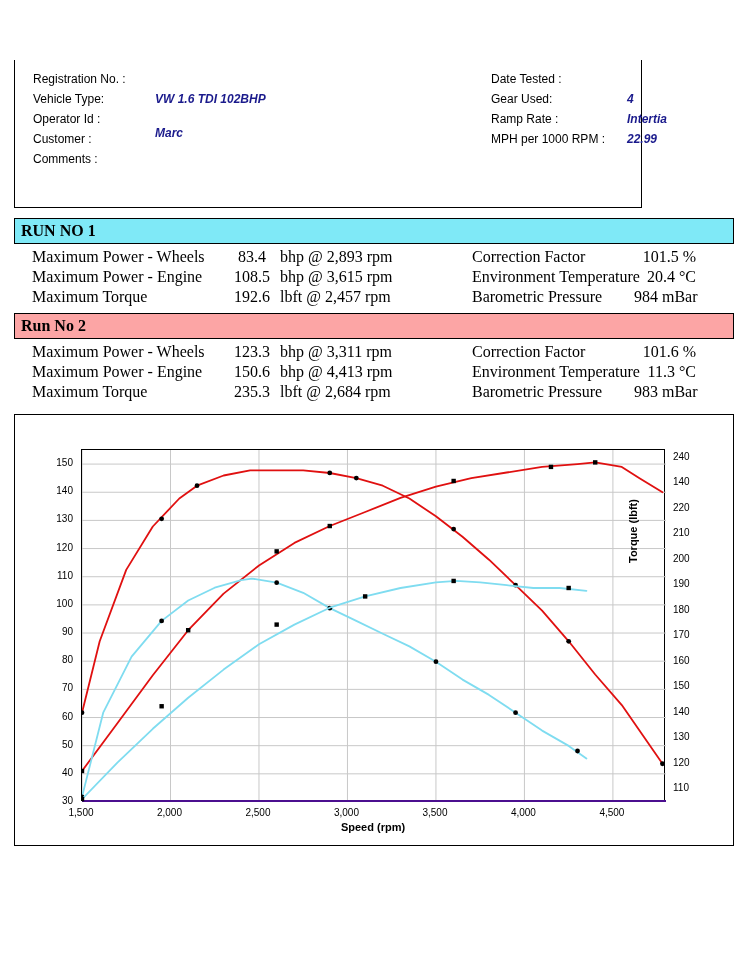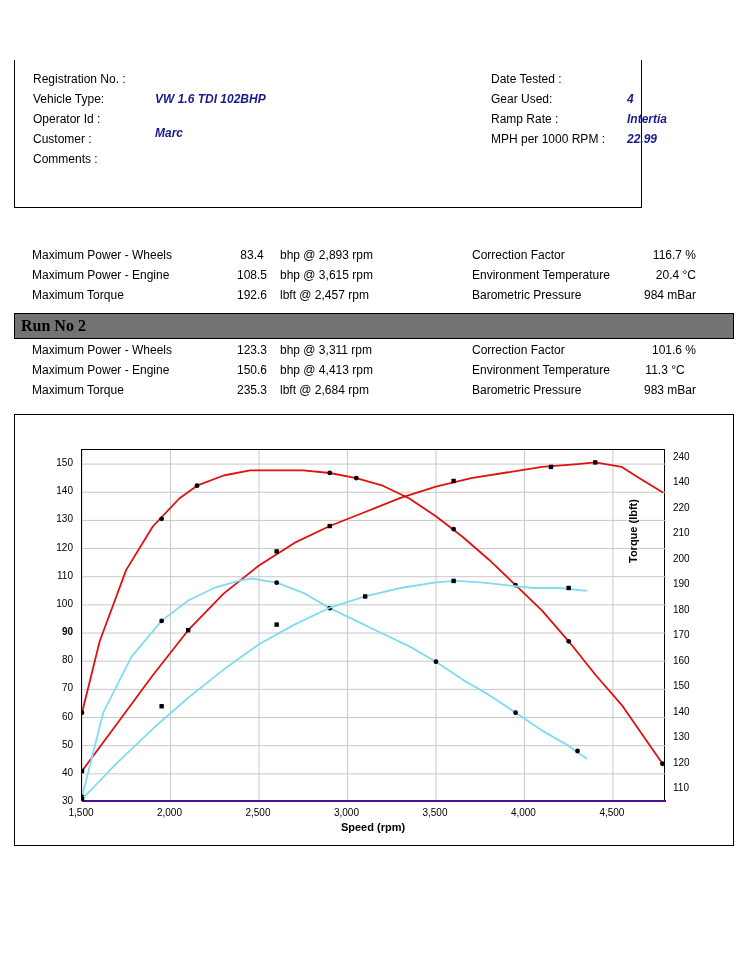--- a/index.html
+++ b/index.html
@@ -110,31 +110,31 @@
     border: 1px solid #000;
   }
   .run-bar .run-title {
     position: absolute;
     left: 6px; top: 3px;
     font-size: 16px;
     font-weight: bold;
     font-family: "Liberation Serif", serif;
   }
   .run1 { top: 218px; background: #7fe9f7; }
-  .run2 { top: 313px; background: #737373; }
+  .run2 { top: 313px; background: #fca5a5; }
 
   .run-data {
     position: absolute;
     left: 14px;
     width: 720px;
     height: 68px;
   }
   .run1-data { top: 246px; }
   .run2-data { top: 341px; }
-  .rd-line { position: absolute; font-size: 12px; white-space: nowrap; }
+  .rd-line { position: absolute; font-size: 16px; white-space: nowrap; font-family: Liberation Serif, serif; }
   .rd-lbl-l { left: 18px; }
   .rd-val1 { left: 216px; text-align: center; width: 44px; }
   .rd-unit { left: 266px; }
   .rd-lbl-r { left: 458px; }
   .rd-val-r { left: 620px; text-align: right; width: 62px; }
 
   
   .chart-box {
     position: absolute;
     left: 14px; top: 414px;
@@ -220,33 +220,36 @@
     <div class="det-label" style="left:476px; top:32px;">Gear Used:</div>
     <div class="det-value" style="left:612px; top:32px;">4</div>
 
     <div class="det-label" style="left:476px; top:52px;">Ramp Rate :</div>
     <div class="det-value" style="left:612px; top:52px;">Intertia</div>
 
     <div class="det-label" style="left:476px; top:72px;">MPH per 1000 RPM :</div>
     <div class="det-value" style="left:612px; top:72px;">22.99</div>
   </div>
 
+  <div class="run-bar run1">
+    <div class="run-title">RUN NO 1</div>
+  </div>
   <div class="run-data run1-data">
     <div class="rd-line rd-lbl-l" style="top:2px;">Maximum Power - Wheels</div>
     <div class="rd-line rd-val1" style="top:2px;">83.4</div>
     <div class="rd-line rd-unit" style="top:2px;">bhp @ 2,893 rpm</div>
     <div class="rd-line rd-lbl-l" style="top:22px;">Maximum Power - Engine</div>
     <div class="rd-line rd-val1" style="top:22px;">108.5</div>
     <div class="rd-line rd-unit" style="top:22px;">bhp @ 3,615 rpm</div>
     <div class="rd-line rd-lbl-l" style="top:42px;">Maximum Torque</div>
     <div class="rd-line rd-val1" style="top:42px;">192.6</div>
     <div class="rd-line rd-unit" style="top:42px;">lbft @ 2,457 rpm</div>
 
     <div class="rd-line rd-lbl-r" style="top:2px;">Correction Factor</div>
-    <div class="rd-line rd-val-r" style="top:2px;">116.7 %</div>
+    <div class="rd-line rd-val-r" style="top:2px;">101.5 %</div>
     <div class="rd-line rd-lbl-r" style="top:22px;">Environment Temperature</div>
     <div class="rd-line rd-val-r" style="top:22px;">20.4 °C</div>
     <div class="rd-line rd-lbl-r" style="top:42px;">Barometric Pressure</div>
     <div class="rd-line rd-val-r" style="top:42px;">984 mBar</div>
   </div>
 
   <div class="run-bar run2">
     <div class="run-title">Run No 2</div>
   </div>
   <div class="run-data run2-data">
@@ -256,21 +259,21 @@
     <div class="rd-line rd-lbl-l" style="top:22px;">Maximum Power - Engine</div>
     <div class="rd-line rd-val1" style="top:22px;">150.6</div>
     <div class="rd-line rd-unit" style="top:22px;">bhp @ 4,413 rpm</div>
     <div class="rd-line rd-lbl-l" style="top:42px;">Maximum Torque</div>
     <div class="rd-line rd-val1" style="top:42px;">235.3</div>
     <div class="rd-line rd-unit" style="top:42px;">lbft @ 2,684 rpm</div>
 
     <div class="rd-line rd-lbl-r" style="top:2px;">Correction Factor</div>
     <div class="rd-line rd-val-r" style="top:2px;">101.6 %</div>
     <div class="rd-line rd-lbl-r" style="top:22px;">Environment Temperature</div>
-    <div class="rd-line rd-val-r" style="top:22px;text-align:center;">11.3 °C</div>
+    <div class="rd-line rd-val-r" style="top:22px;">11.3 °C</div>
     <div class="rd-line rd-lbl-r" style="top:42px;">Barometric Pressure</div>
     <div class="rd-line rd-val-r" style="top:42px;">983 mBar</div>
   </div>
 
   <div class="chart-box">
     <div class="plot" id="plot">
       <svg id="chart-svg" width="584" height="352" viewBox="0 0 584 352" style="position:absolute;left:0;top:0;">
           <line x1="0" y1="0" x2="0" y2="352" stroke="#c8c8c8" stroke-width="1"></line>
           <line x1="88.48484848484848" y1="0" x2="88.48484848484848" y2="352" stroke="#c8c8c8" stroke-width="1"></line>
           <line x1="176.96969696969697" y1="0" x2="176.96969696969697" y2="352" stroke="#c8c8c8" stroke-width="1"></line>
@@ -330,21 +333,21 @@
 
     <div class="axis-title-right">Torque (lbft)</div>
     <div class="axis-title-bottom" style="left:66px; top:406px; width:584px;">Speed (rpm)</div>
     <div id="tick-layer">
         <div class="tick-l" style="left: 24px; top: 380px;">30</div>
         <div class="tick-l" style="left: 24px; top: 351.84px;">40</div>
         <div class="tick-l" style="left: 24px; top: 323.68px;">50</div>
         <div class="tick-l" style="left: 24px; top: 295.52px;">60</div>
         <div class="tick-l" style="left: 24px; top: 267.36px;">70</div>
         <div class="tick-l" style="left: 24px; top: 239.2px;">80</div>
-        <div class="tick-l" style="left: 24px; top: 211.04px; font-weight: bold;">90</div>
+        <div class="tick-l" style="left: 24px; top: 211.04px;">90</div>
         <div class="tick-l" style="left: 24px; top: 182.88px;">100</div>
         <div class="tick-l" style="left: 24px; top: 154.72px;">110</div>
         <div class="tick-l" style="left: 24px; top: 126.56px;">120</div>
         <div class="tick-l" style="left: 24px; top: 98.4px;">130</div>
         <div class="tick-l" style="left: 24px; top: 70.24px;">140</div>
         <div class="tick-l" style="left: 24px; top: 42.08px;">150</div>
         <div class="tick-r" style="left: 658px; top: 367.246px;">110</div>
         <div class="tick-r" style="left: 658px; top: 341.739px;">120</div>
         <div class="tick-r" style="left: 658px; top: 316.232px;">130</div>
         <div class="tick-r" style="left: 658px; top: 290.725px;">140</div>

